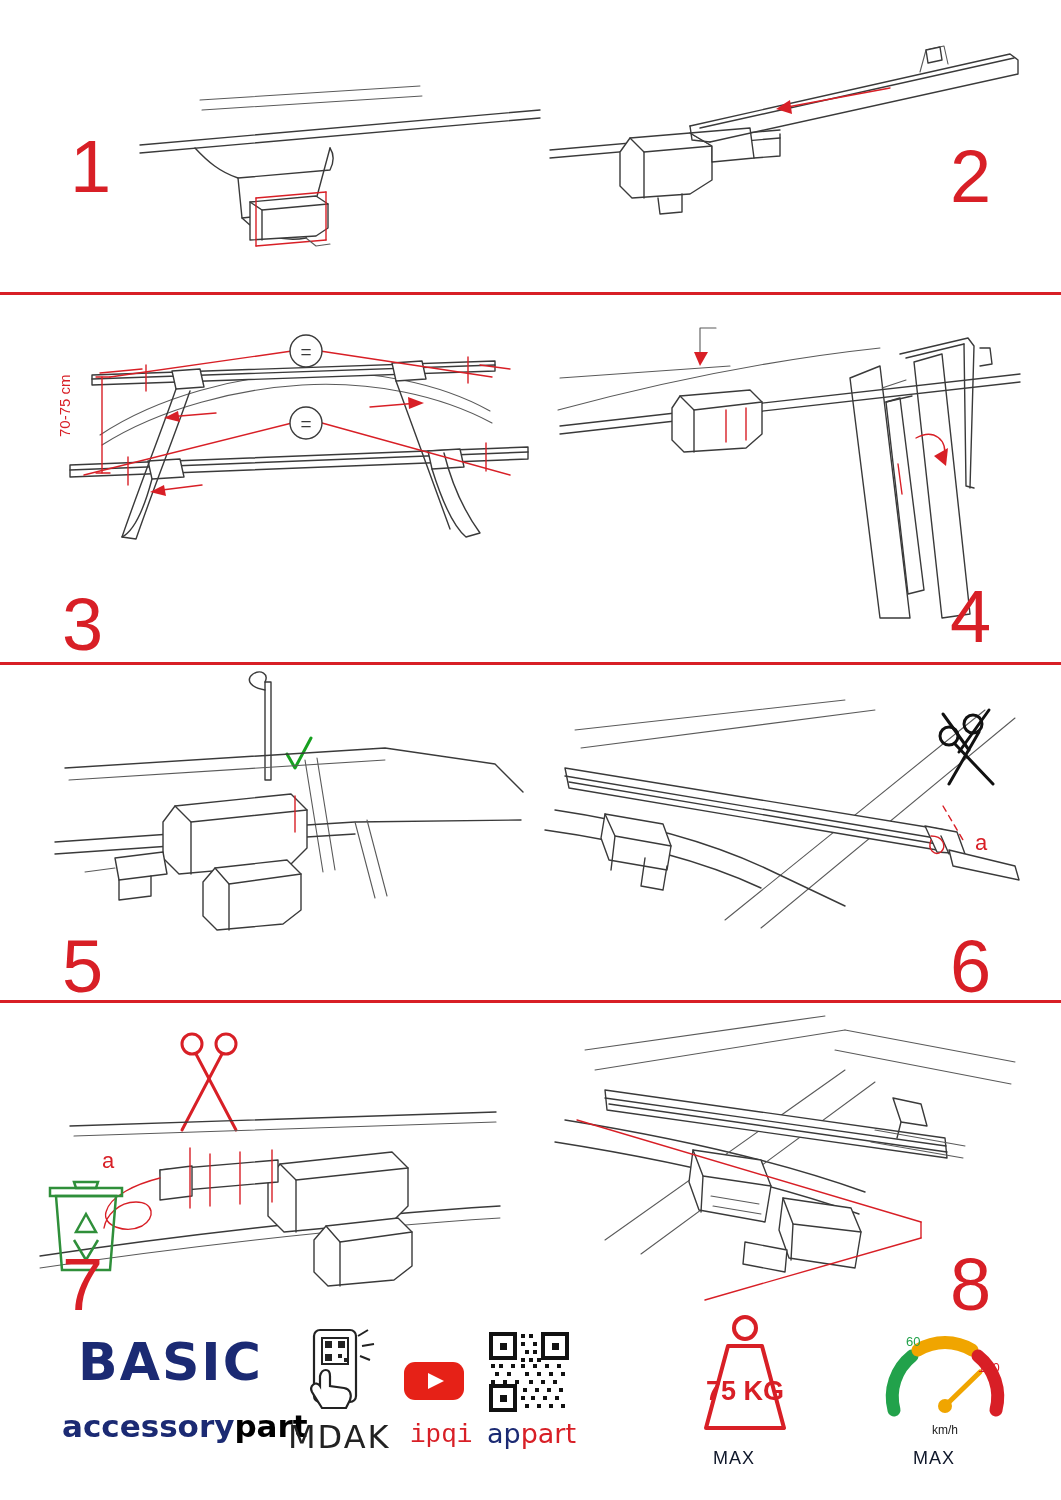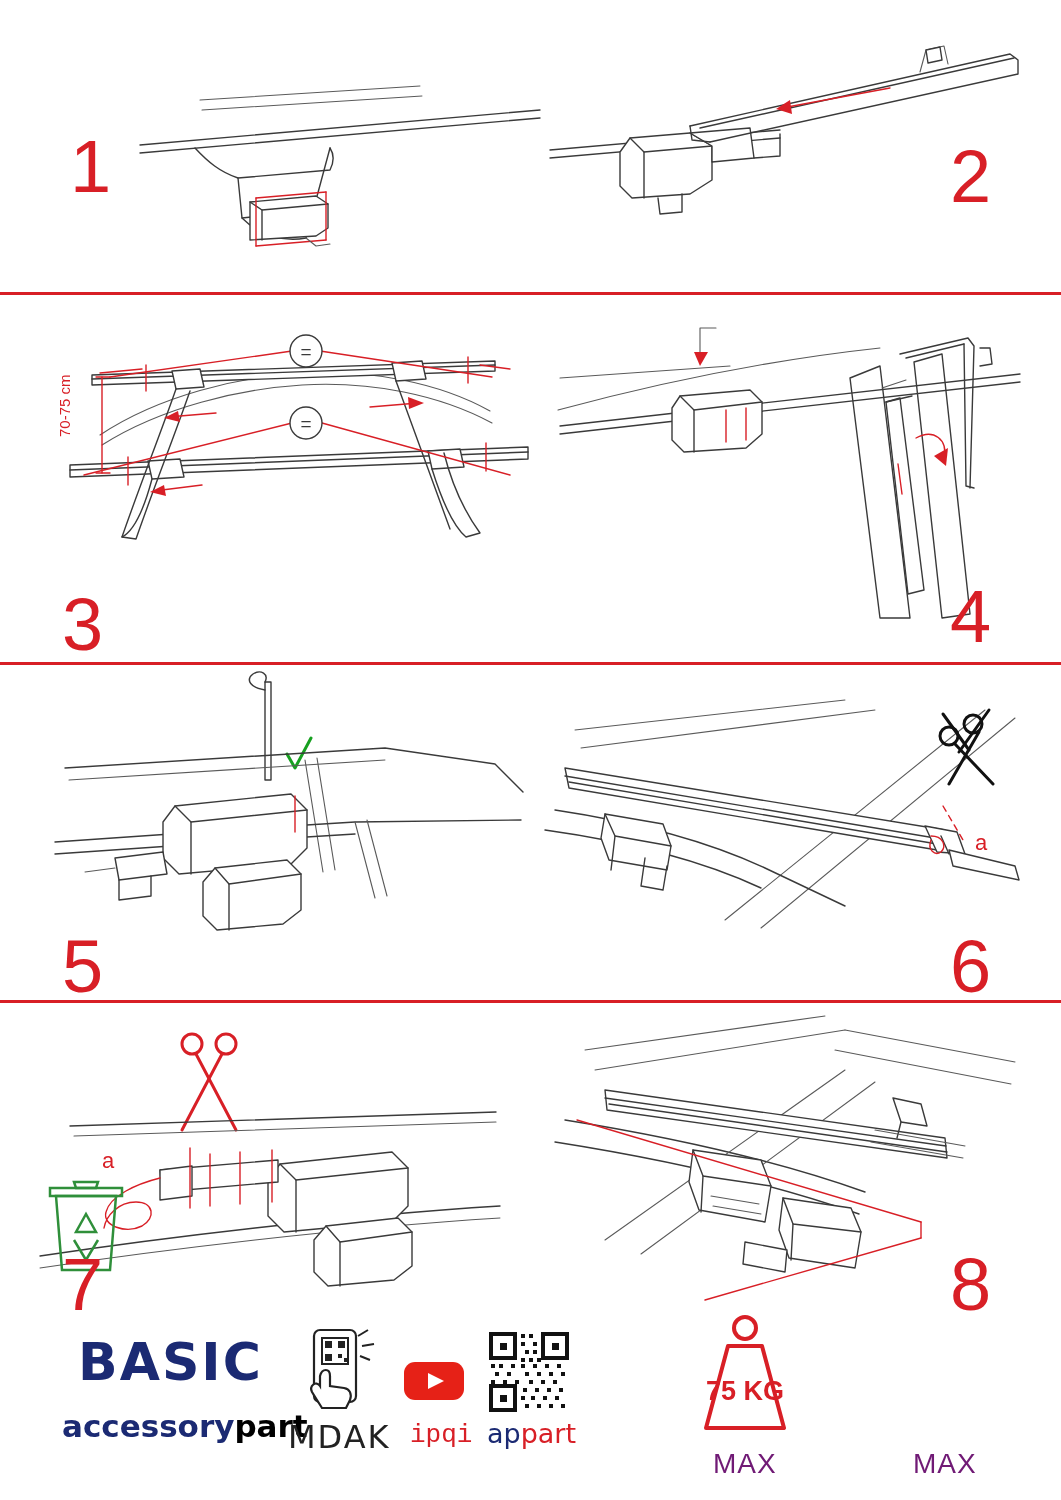--- a/index.html
+++ b/index.html
@@ -21,21 +21,21 @@
 
   
   .footer{position:absolute;left:0;top:1300px;width:864px;height:200px;}
   .brand-basic{position:absolute;left:78px;top:32px;font-size:52px;letter-spacing:2px;color:#1b2a73;font-weight:bold;font-family:"DejaVu Sans",sans-serif;}
   .brand-accessory{position:absolute;left:62px;top:108px;font-size:31px;font-weight:bold;color:#1b2a73;letter-spacing:0px;font-family:"DejaVu Sans",sans-serif;}
   .brand-accessory .part{color:#000000;text-align:center;}
   .mdak{position:absolute;left:288px;top:118px;font-size:32px;font-weight:normal;color:#222;letter-spacing:2px;font-family:"DejaVu Sans",sans-serif;}
   .ipqi{position:absolute;left:410px;top:120px;font-size:26px;color:#d81f26;font-family:Liberation Mono, monospace;}
   .apline{position:absolute;left:487px;top:118px;font-size:27px;color:#1b2a73;font-family:"DejaVu Sans",sans-serif;}
   .apline .l{color:#d81f26;}
-  .max-lbl{position:absolute;font-size:28px;color:#701a75;letter-spacing:1px;}
+  .max-lbl{position:absolute;font-size:18px;color:#0f172a;letter-spacing:1px;}
   .kgtext{fill:#d81f26;font-size:27px;font-weight:bold;font-family:"Liberation Sans",sans-serif;}
   .kmh{fill:#222;font-size:12px;font-family:"Liberation Sans",sans-serif;}
   .spd-num{font-size:13px;font-family:"Liberation Sans",sans-serif;}
 </style>
 </head>
 <body>
 
 <div class="sheet">
 
   <div class="panel" style="left:120px;top:50px;">
@@ -405,15 +405,35 @@
 
     <div class="panel" style="left:680px;top:12px;">
       <svg width="130" height="130" viewBox="0 0 130 130">
         <circle cx="65" cy="16" r="11" fill="none" stroke="#d81f26" stroke-width="4"></circle>
         <path d="M48 34 L82 34 L104 116 L26 116 Z" fill="none" stroke="#d81f26" stroke-width="4" stroke-linejoin="round"></path>
         <text class="kgtext" x="65" y="88" text-anchor="middle">75 KG</text>
       </svg>
     </div>
     <div class="max-lbl" style="left:713px;top:148px;">MAX</div>
 
+    <div class="panel" style="left:880px;top:14px;">
+      <svg width="130" height="128" viewBox="0 0 130 128">
+        <path d="M14 96 A52 52 0 0 1 32 42" fill="none" stroke="#22a24b" stroke-width="13" stroke-linecap="round"></path>
+        <path d="M38 36 A52 52 0 0 1 92 36" fill="none" stroke="#f0a500" stroke-width="13" stroke-linecap="round"></path>
+        <path d="M98 42 A52 52 0 0 1 116 96" fill="none" stroke="#d81f26" stroke-width="13" stroke-linecap="round"></path>
+        <g stroke="#fff" stroke-width="3">
+          <path d="M24 74 L33 77"></path>
+            <path d="M33 55 L41 60"></path>
+            <path d="M49 40 L54 48"></path>
+          <path d="M70 37 L73 46"></path>
+            <path d="M89 44 L85 52"></path>
+            <path d="M103 58 L96 64"></path>
+        </g>
+        <path d="M65 92 L100 58" stroke="#f0a500" stroke-width="5" stroke-linecap="round" fill="none"></path>
+        <circle cx="65" cy="92" r="7" fill="#f0a500"></circle>
+        <text class="spd-num" x="26" y="32" fill="#22a24b">60</text>
+        <text class="spd-num" x="98" y="58" fill="#d81f26">120</text>
+        <text class="kmh" x="65" y="120" text-anchor="middle">km/h</text>
+      </svg>
+    </div>
     <div class="max-lbl" style="left:913px;top:148px;">MAX</div>
   </div>
 </div>
 
 </body></html>

